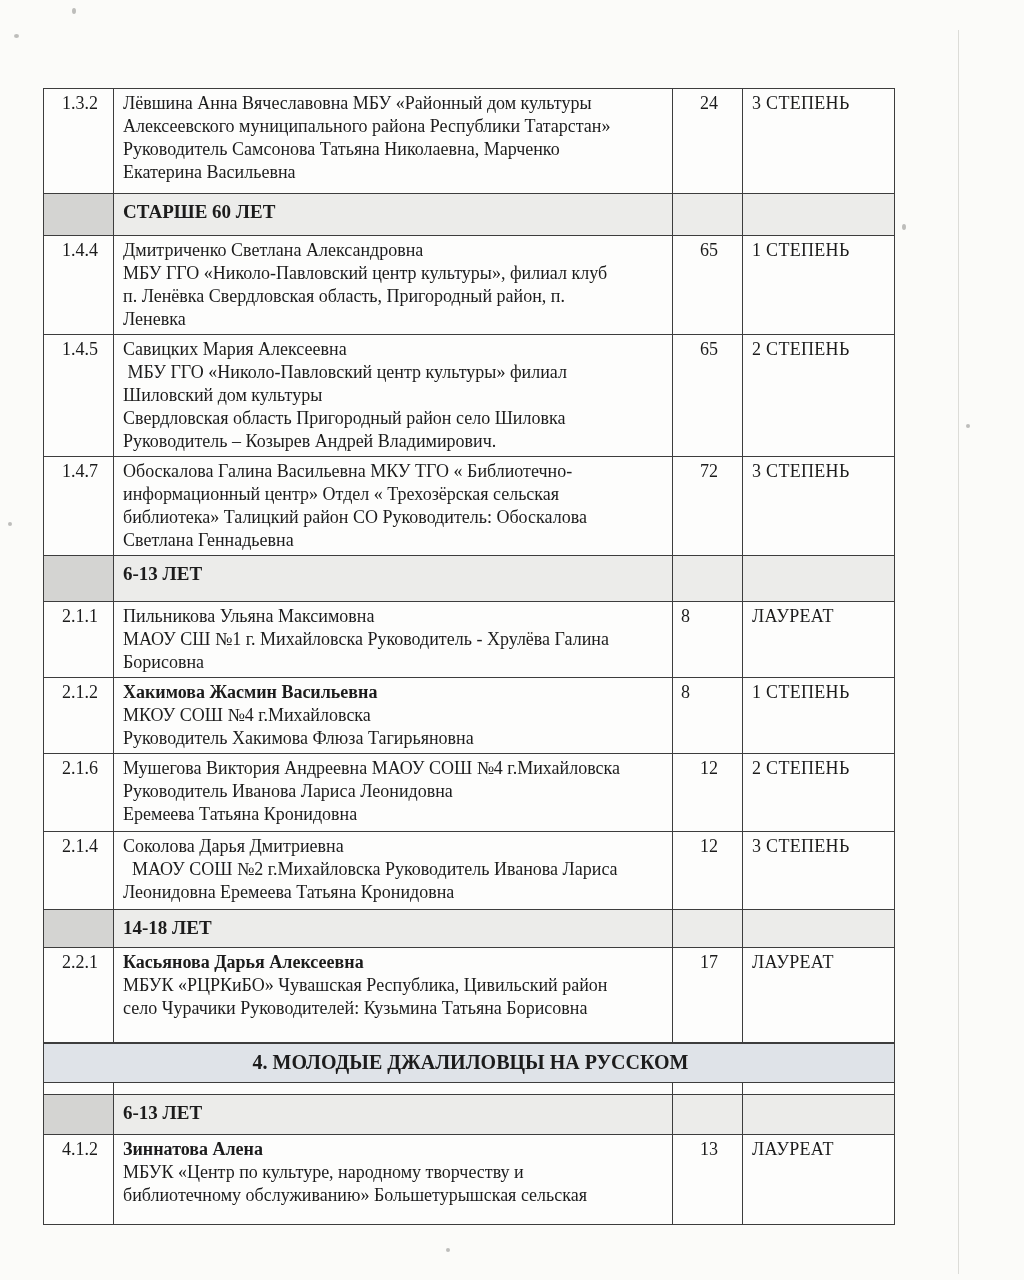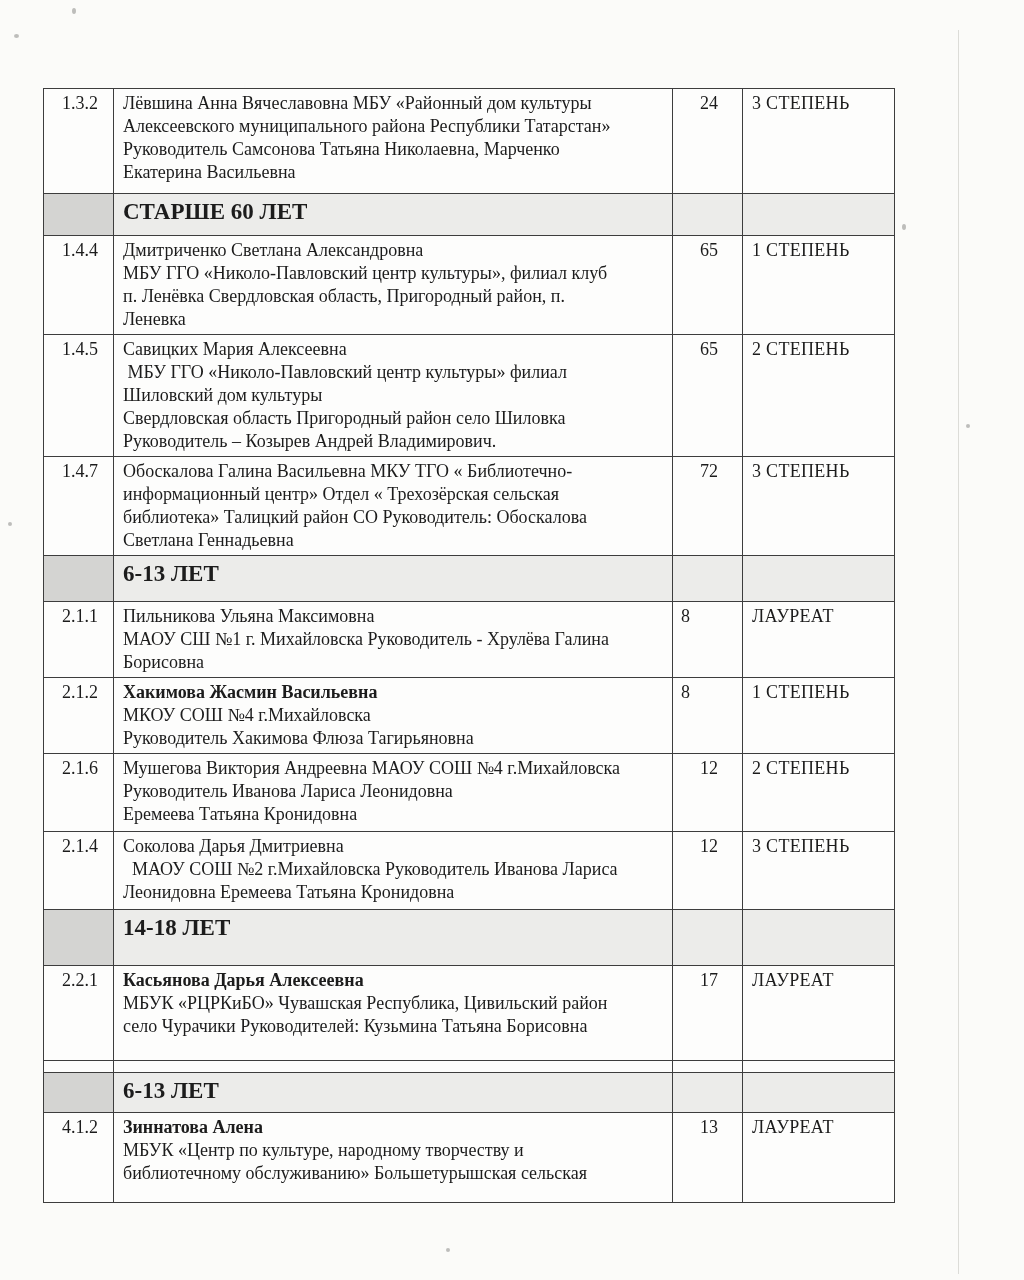--- a/index.html
+++ b/index.html
@@ -52,21 +52,21 @@
   td.age-cell  { text-align: center; padding-left: 2px; padding-right: 2px; }
   td.age-cell.age-left { text-align: left; padding-left: 8px; }
   td.award-cell { padding-left: 10px; letter-spacing: 0.3px; margin-top: 44px; }
   .line { white-space: pre-wrap; }
   .line.bold { font-weight: bold; }
   
   tr.section td { background: #ececea; }
   tr.section td.id-cell { background: #d4d4d2; }
   tr.section td.label-cell {
     font-weight: bold;
-    font-size: 23px;
+    font-size: 19px;
     padding-top: 6px;
   }
   
   tr.cat-header td {
     background: #dfe3e8;
     font-weight: bold;
     font-size: 20px;
     text-align: center;
     padding-top: 7px;
     border-top-width: 2px;
@@ -185,36 +185,39 @@
         <tr style="height: 78px;">
           <td class="id-cell">2.1.4</td>
           <td class="text-cell">
             <div class="line">Соколова Дарья Дмитриевна</div>
             <div class="line">  МАОУ СОШ №2 г.Михайловска Руководитель Иванова Лариса</div>
             <div class="line">Леонидовна Еремеева Татьяна Кронидовна</div>
           </td>
           <td class="age-cell">12</td>
           <td class="award-cell">3 СТЕПЕНЬ</td>
         </tr>
-        <tr class="section" style="height: 56px;">
+        <tr class="section" style="height: 38px;">
           <td class="id-cell"></td>
           <td class="label-cell">14-18 ЛЕТ</td>
           <td class="age-cell"></td>
           <td class="award-cell"></td>
         </tr>
         <tr style="height: 95px;">
           <td class="id-cell">2.2.1</td>
           <td class="text-cell">
             <div class="line bold">Касьянова Дарья Алексеевна</div>
             <div class="line">МБУК «РЦРКиБО» Чувашская Республика, Цивильский район</div>
             <div class="line">село Чурачики Руководителей: Кузьмина Татьяна Борисовна</div>
           </td>
           <td class="age-cell">17</td>
           <td class="award-cell">ЛАУРЕАТ</td>
         </tr>
+        <tr class="cat-header" style="height: 40px;">
+          <td class="" colspan="4">4. МОЛОДЫЕ ДЖАЛИЛОВЦЫ НА РУССКОМ</td>
+        </tr>
         <tr class="spacer" style="height: 12px;">
           <td class="id-cell"></td>
           <td class="text-cell"></td>
           <td class="age-cell"></td>
           <td class="award-cell"></td>
         </tr>
         <tr class="section" style="height: 40px;">
           <td class="id-cell"></td>
           <td class="label-cell">6-13 ЛЕТ</td>
           <td class="age-cell"></td>

